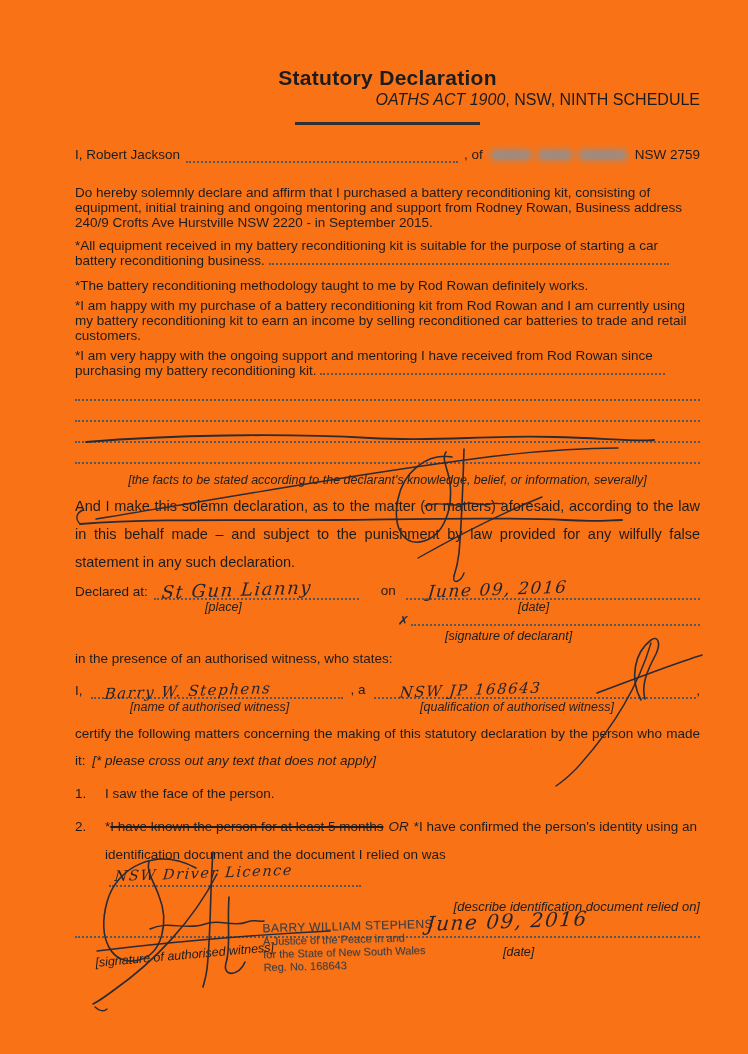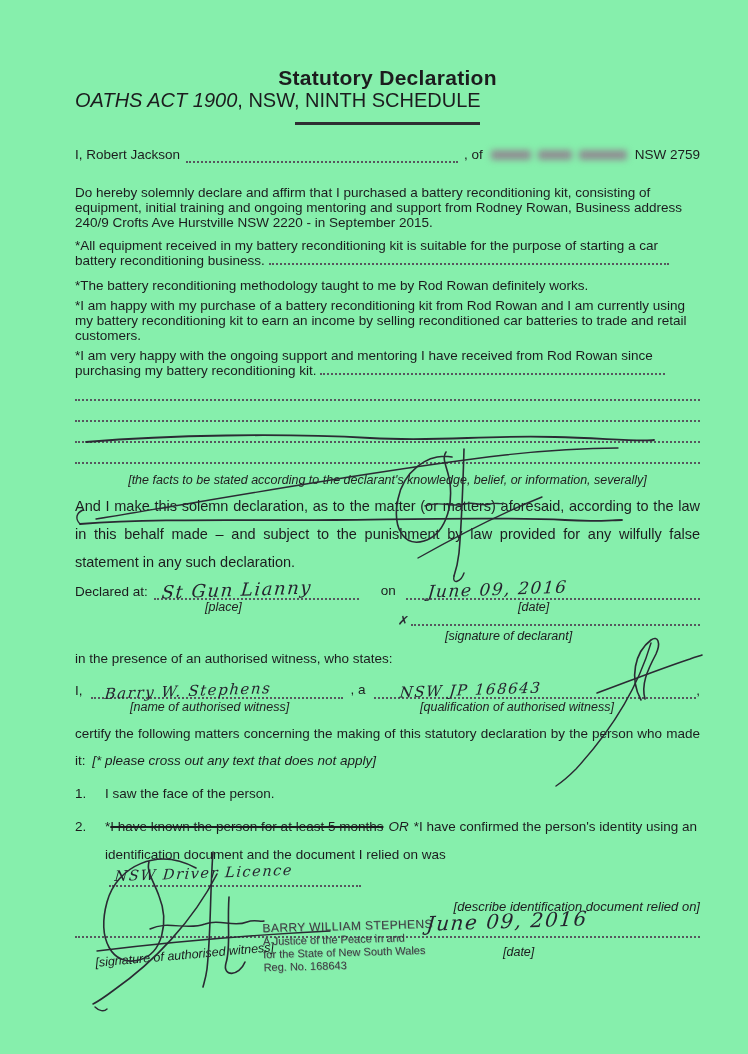--- a/index.html
+++ b/index.html
@@ -1,23 +1,23 @@
 <!DOCTYPE html>
 <html><head>
 <meta charset="utf-8">
 <style>
   html,body{margin:0;padding:0;background:#e8e8e8;}
   .page{
     position:relative;width:748px;height:1054px;margin:0 auto;
-    background:#86efac;overflow:hidden;
+    background:#f97316;overflow:hidden;
     font-family:"Liberation Sans",sans-serif;color:#1c1c1e;
   }
   .content{position:absolute;left:75px;right:48px;top:0;padding-top:66px;}
   .title{font-size:21px;font-weight:bold;text-align:center;letter-spacing:.3px;line-height:24px;}
-  .subtitle{font-size:20px;text-align:left;line-height:20px;}
+  .subtitle{font-size:16px;text-align:right;line-height:20px;}
   .it{font-style:italic;}
   .rule{width:185px;border-top:3px solid #2f2f33;margin:12px auto 0;}
   .row{display:flex;align-items:flex-end;font-size:13.5px;}
   .declarant-row{margin-top:20px;height:18px;}
   .fill{position:relative;border-bottom:2px dotted #56565e;height:14px;}
   .grow{flex:1;}
   .blur{display:inline-flex;gap:7px;align-items:center;height:14px;margin:0 8px 1px 8px;filter:blur(3px);}
   .blur i{display:block;height:10px;background:#8f8f93;border-radius:2px;}
   .blur i:nth-child(1){width:40px;}
   .blur i:nth-child(2){width:34px;}

